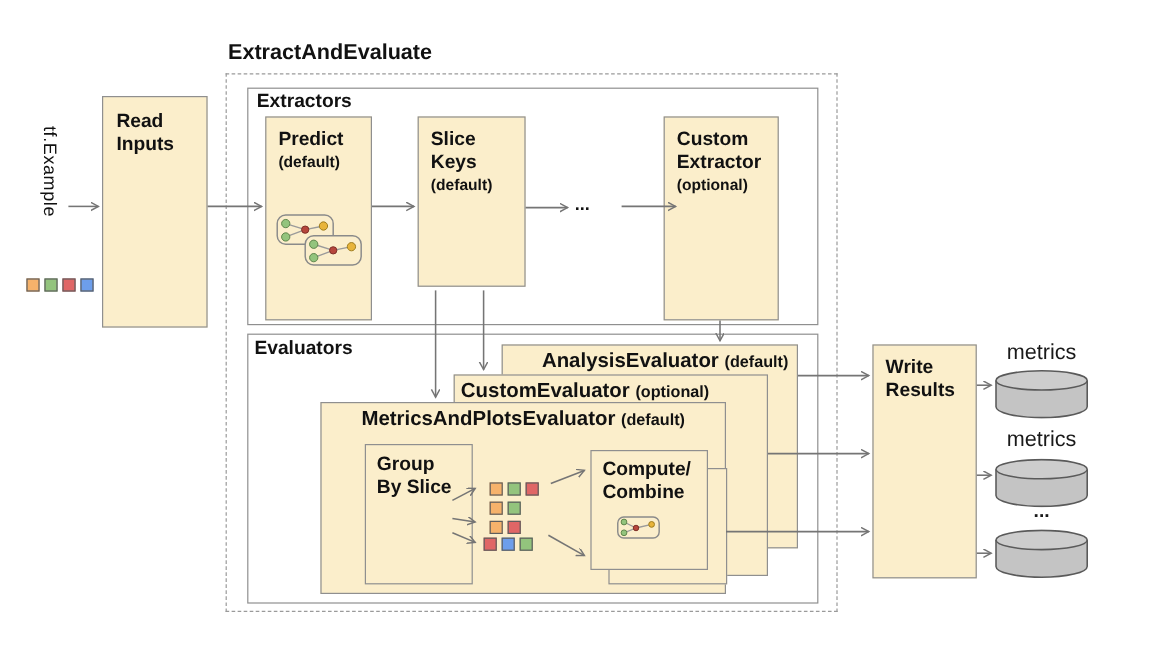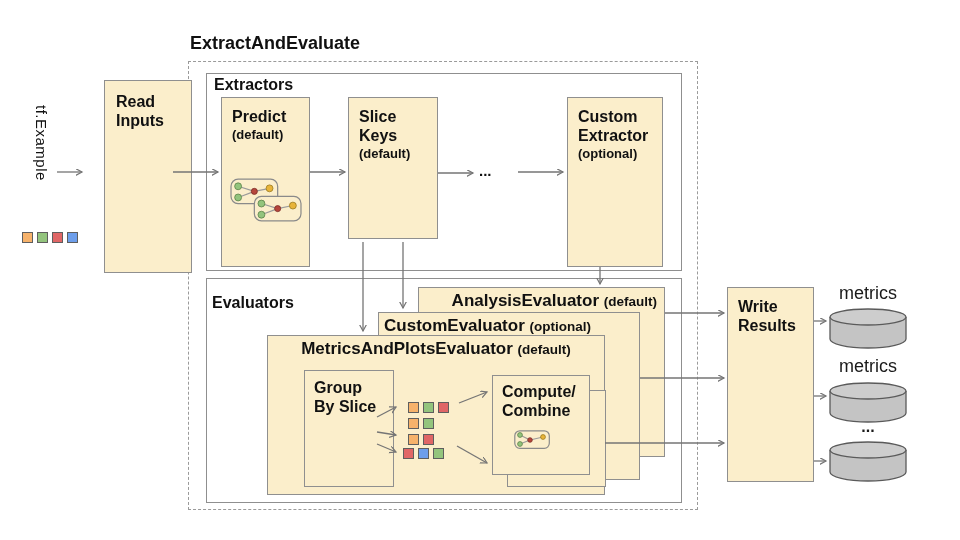--- a/index.html
+++ b/index.html
@@ -48,32 +48,32 @@
 <div class="canvas">
 
   <div class="title">ExtractAndEvaluate</div>
 
   <div class="dashed" style="left:188px;top:61px;width:510px;height:449px;"></div>
 
   <div class="container" style="left:206px;top:73px;width:476px;height:198px;">
     <div class="hdr">Extractors</div>
   </div>
   <div class="container" style="left:206px;top:278px;width:476px;height:225px;">
-    <div class="hdr" style="left:5px;top:3px;margin-top:12px;">Evaluators</div>
+    <div class="hdr" style="left:5px;top:3px;">Evaluators</div>
   </div>
 
   <div class="vtext" style="left:33px;top:105px;">tf.Example</div>
   <div class="sq-row" style="left:22px;top:232px;">
       <span class="sq" style="background: rgb(246, 178, 107);"></span>
       <span class="sq" style="background: rgb(147, 196, 125);"></span>
       <span class="sq" style="background: rgb(224, 102, 102);"></span>
       <span class="sq" style="background: rgb(109, 158, 235);"></span>
     </div>
 
-  <div class="node" style="left:85px;top:80px;width:88px;height:193px;margin-left:19px;">
+  <div class="node" style="left:85px;top:80px;width:88px;height:193px;">
     <div class="lbl" style="position:absolute;left:11px;top:11px;">
       <div>Read</div>
       <div>Inputs</div>
     </div>
   </div>
 
   <div class="node" style="left:221px;top:97px;width:89px;height:170px;">
     <div style="position:absolute;left:10px;top:9px;">
       <div class="lbl">Predict</div>
       <div class="q">(default)</div>
@@ -105,21 +105,21 @@
   <div class="node" style="left:348px;top:97px;width:90px;height:142px;">
     <div style="position:absolute;left:10px;top:9px;">
       <div class="lbl">Slice</div>
       <div class="lbl">Keys</div>
       <div class="q">(default)</div>
     </div>
   </div>
 
   <div class="dots" style="left:479px;top:162px;">...</div>
 
-  <div class="node" style="left:567px;top:97px;width:96px;height:170px;padding-left:39px;">
+  <div class="node" style="left:553px;top:97px;width:96px;height:170px;padding-left:39px;">
     <div style="position:absolute;left:10px;top:9px;">
       <div class="lbl">Custom</div>
       <div class="lbl">Extractor</div>
       <div class="q">(optional)</div>
     </div>
   </div>
 
   <div class="node" style="left:418px;top:287px;width:247px;height:170px;z-index:3;">
     <div class="evalhdr" style="text-align:right;padding-right:7px;">
       <span>AnalysisEvaluator</span>

